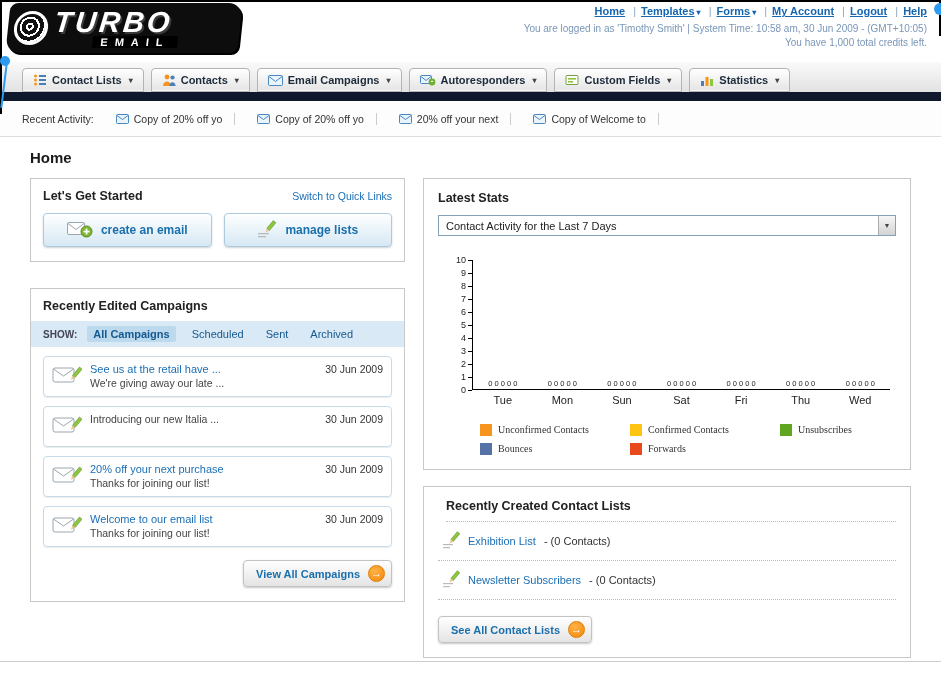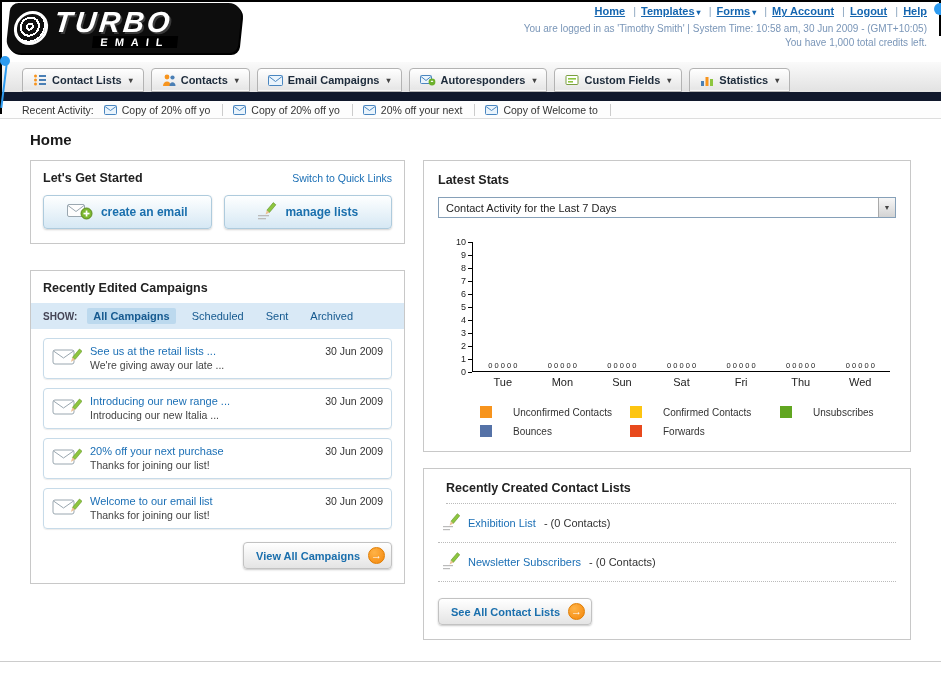--- a/index.html
+++ b/index.html
@@ -32,21 +32,21 @@
   .credits { margin-top:3px; font-size:10px; color:#7a96b8; }
 
   
   .tabbar { height:30px; background:linear-gradient(#fafafa,#e2e2e2); display:flex; align-items:flex-end; gap:7px; padding:0 0 0 22px; }
   .tab { display:inline-flex; align-items:center; gap:5px; height:24px; padding:0 10px; border:1px solid #b3b3b3; border-radius:4px 4px 0 0; background:linear-gradient(#ffffff,#e4e4e4); font-size:11px; font-weight:bold; color:#1c2a3a; cursor:pointer; box-shadow:0 -1px 1px rgba(255,255,255,.8) inset; }
   .tab .caret { color:#444; }
   .ticon { display:inline-flex; }
   .darkbar { height:9px; background:#10182b; }
 
   
-  .activity { height:18px; display:flex; align-items:center; gap:10px; padding-left:22px; border-bottom:1px solid #ddd; background:#fdfdfd; font-size:10.5px; color:#333; }
+  .activity { height:36px; display:flex; align-items:center; gap:22px; padding-left:22px; border-bottom:1px solid #ddd; background:#fdfdfd; font-size:10.5px; color:#333; }
   .act-label { font-size:10.5px; color:#333; }
   .act-item { display:inline-flex; align-items:center; gap:5px; padding-right:12px; border-right:1px solid #ccc; cursor:pointer; }
   .aicon { display:inline-flex; }
 
   
   .main { padding:12px 30px 0 30px; }
   .page-title { font-size:15px; font-weight:bold; color:#1a1a1a; margin-bottom:12px; }
   .cols { display:flex; gap:18px; align-items:flex-start; }
   .left-col { width:375px; flex:0 0 auto; }
   .right-col { flex:1; }
@@ -89,21 +89,21 @@
   .ytick { position:absolute; right:0; display:flex; align-items:center; gap:2px; transform:translateY(-50%); }
   .ylab { font-size:9px; color:#222; }
   .ydash { width:4px; height:1px; background:#000; }
   .plot { flex:1; height:130px; border-left:1px solid #000; border-bottom:1px solid #000; position:relative; }
   .slots { position:absolute; left:0; right:0; bottom:0; display:flex; }
   .slot-zeros { flex:1; text-align:center; font-size:7.5px; color:#222; padding-bottom:1px; white-space:nowrap; }
   .day-row { display:flex; margin:4px 6px 0 35px; }
   .day { flex:1; text-align:center; font-size:11px; color:#222; }
 
   .legend { display:grid; grid-template-columns:150px 150px auto; gap:7px 0; margin:18px 0 0 42px; }
-  .legend-item { display:inline-flex; align-items:flex-end; gap:21px; font-size:10px; color:#333; }
+  .legend-item { display:inline-flex; align-items:flex-start; gap:6px; font-size:10px; color:#333;font-family:Liberation Serif, serif; }
   .swatch { width:12px; height:12px; display:inline-block; background:#999; }
 
   
   .clists { padding:12px 14px 14px; }
   .clists .panel-title { display:block; padding-bottom:8px; border-bottom:1px dotted #bbb;margin-left:8px; }
   .clist-item { display:flex; align-items:center; gap:8px; padding:9px 4px; border-bottom:1px dotted #bbb; font-size:11px; }
   .clist-link { color:#1b6fb5; cursor:pointer; }
   .clist-suffix { color:#333; }
   .seeall-row { text-align:left; margin-top:16px; }
 
@@ -306,37 +306,36 @@
           <div class="camp">
             <span class="cicon"><svg width="30" height="24">
                   <rect x="1" y="5" width="21" height="14" rx="2" fill="#fff" stroke="#9aa7b0"></rect>
                   <path d="M1.5 6l10 7 10-7" fill="none" stroke="#9aa7b0"></path>
                   <g transform="rotate(40 23 12)">
                     <rect x="21.3" y="3" width="3.4" height="11" fill="#8dc63f" stroke="#5a8a1f" stroke-width="0.5"></rect>
                     <path d="M21.3 14l1.7 4.5 1.7-4.5z" fill="#ecc193"></path>
                   </g>
                 </svg></span>
             <div class="cbody">
-              <a class="ctitle">See us at the retail lists ...</a>
+              <a class="ctitle">See us at the retail have ...</a>
               <div class="csub">We're giving away our late ...</div>
             </div>
             <div class="cdate">30 Jun 2009</div>
           </div>
 
           <div class="camp">
             <span class="cicon"><svg width="30" height="24">
                   <rect x="1" y="5" width="21" height="14" rx="2" fill="#fff" stroke="#9aa7b0"></rect>
                   <path d="M1.5 6l10 7 10-7" fill="none" stroke="#9aa7b0"></path>
                   <g transform="rotate(40 23 12)">
                     <rect x="21.3" y="3" width="3.4" height="11" fill="#8dc63f" stroke="#5a8a1f" stroke-width="0.5"></rect>
                     <path d="M21.3 14l1.7 4.5 1.7-4.5z" fill="#ecc193"></path>
                   </g>
                 </svg></span>
             <div class="cbody">
-              <a class="ctitle">Introducing our new range ...</a>
               <div class="csub">Introducing our new Italia ...</div>
             </div>
             <div class="cdate">30 Jun 2009</div>
           </div>
 
           <div class="camp">
             <span class="cicon"><svg width="30" height="24">
                   <rect x="1" y="5" width="21" height="14" rx="2" fill="#fff" stroke="#9aa7b0"></rect>
                   <path d="M1.5 6l10 7 10-7" fill="none" stroke="#9aa7b0"></path>
                   <g transform="rotate(40 23 12)">

